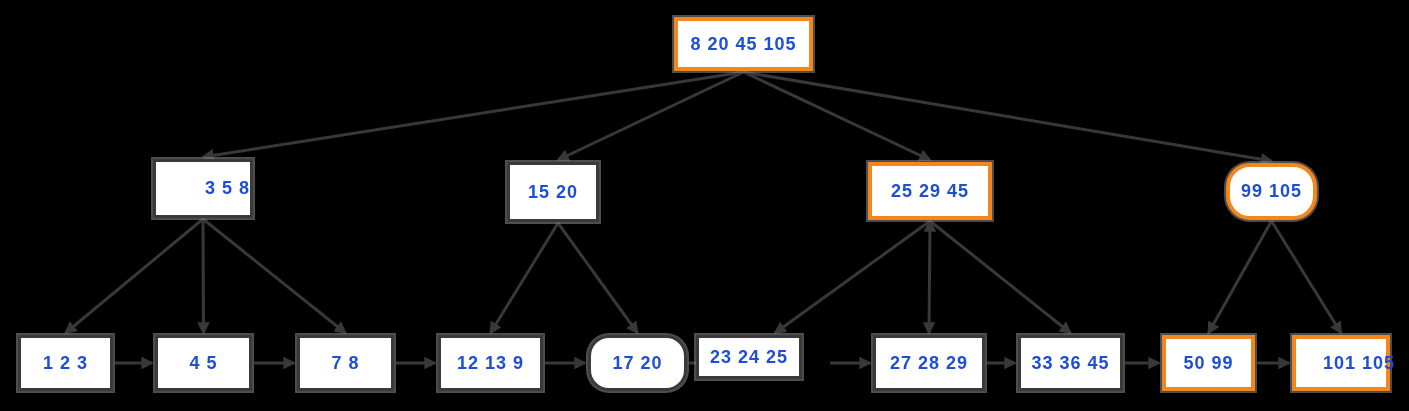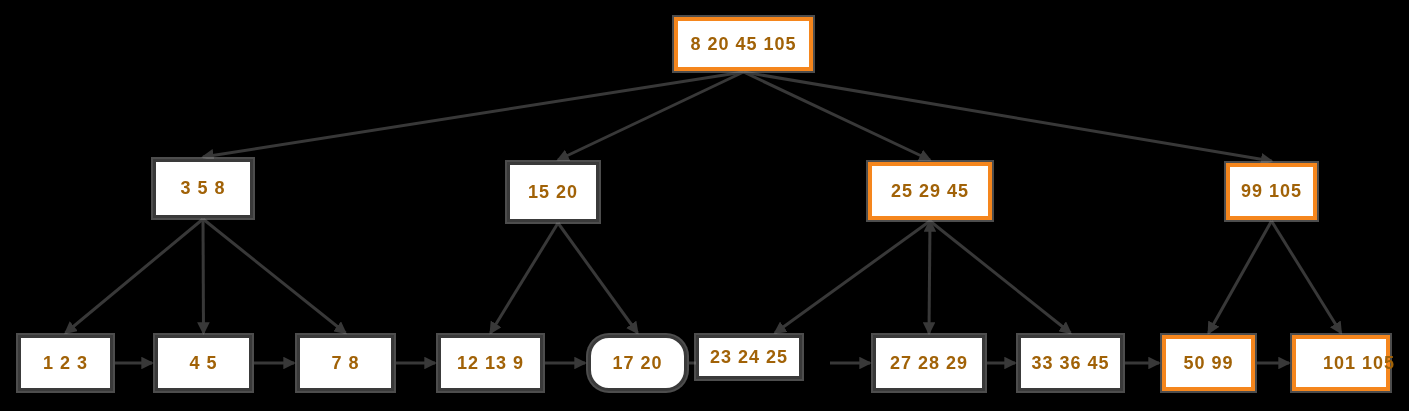--- a/index.html
+++ b/index.html
@@ -22,21 +22,21 @@
   }
   .node {
     position: absolute;
     display: flex;
     align-items: center;
     justify-content: center;
     background: #ffffff;
     box-sizing: border-box;
     font-weight: bold;
     font-size: 18px;
-    color: #a16207;
+    color: #1d4ed8;
     letter-spacing: 1px;
     white-space: nowrap;
     box-shadow: 0 0 0 2px rgba(140,140,140,0.55);
   }
   .node.dark   { border: 3px solid #3a3a3a; }
   .node.orange { border: 4px solid #f5861d; }
 </style>
 </head>
 <body>
 
@@ -70,30 +70,30 @@
         <line x1="830" y1="363" x2="870" y2="363" stroke="#383838" stroke-width="3" marker-end="url(#arrow)"></line>
         <line x1="987" y1="363" x2="1015" y2="363" stroke="#383838" stroke-width="3" marker-end="url(#arrow)"></line>
         <line x1="1125" y1="363" x2="1159" y2="363" stroke="#383838" stroke-width="3" marker-end="url(#arrow)"></line>
         <line x1="1257" y1="363" x2="1289" y2="363" stroke="#383838" stroke-width="3" marker-end="url(#arrow)"></line>
       </g>
   </svg>
   <div id="node-layer">
       <div class="node orange" style="left: 674px; top: 17px; width: 139px; height: 54px;">
         <span>8 20 45 105</span>
       </div>
-      <div class="node dark" style="left: 153px; top: 159px; width: 100px; height: 59px;">
+      <div class="node dark" style="left: 153px; top: 159px; width: 100px; height: 59px; justify-content: flex-end;">
         <span>3 5 8</span>
       </div>
       <div class="node dark" style="left: 507px; top: 162px; width: 92px; height: 60px;">
         <span>15 20</span>
       </div>
       <div class="node orange" style="left: 868px; top: 162px; width: 124px; height: 58px;">
         <span>25 29 45</span>
       </div>
-      <div class="node orange" style="left: 1226px; top: 163px; width: 91px; height: 57px;">
+      <div class="node orange" style="left: 1226px; top: 163px; width: 91px; height: 57px; border-radius: 24px;">
         <span>99 105</span>
       </div>
       <div class="node dark" style="left: 18px; top: 335px; width: 95px; height: 56px;">
         <span>1 2 3</span>
       </div>
       <div class="node dark" style="left: 155px; top: 335px; width: 97px; height: 56px;">
         <span>4 5</span>
       </div>
       <div class="node dark" style="left: 297px; top: 335px; width: 97px; height: 56px;">
         <span>7 8</span>

